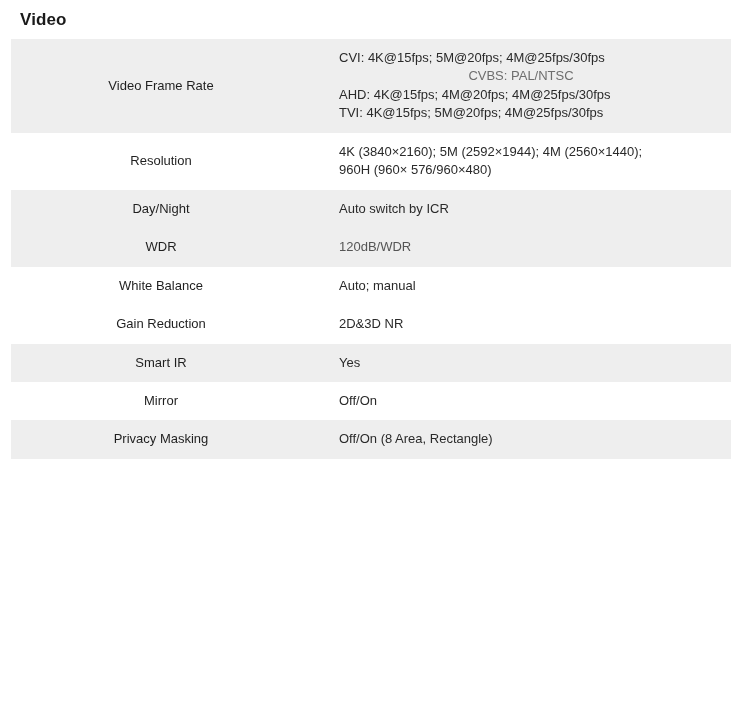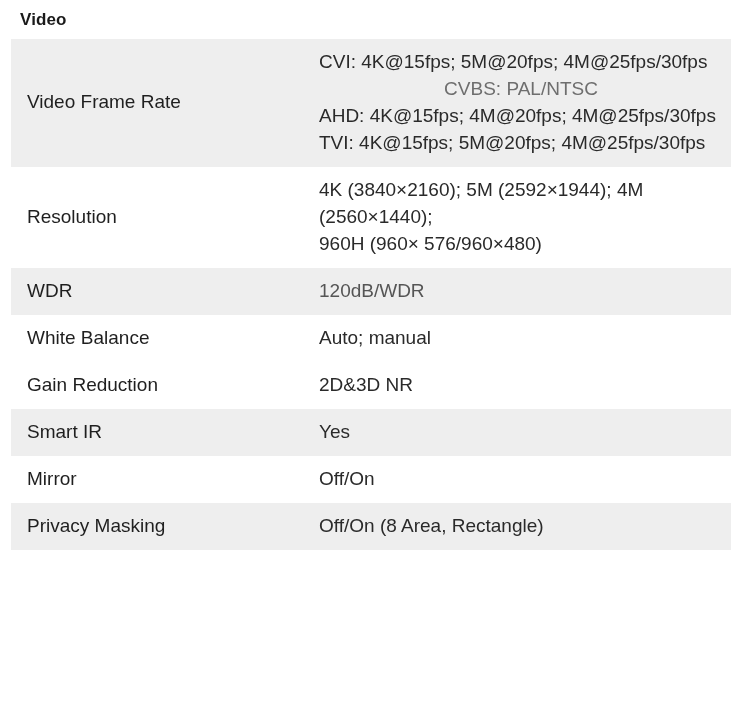--- a/index.html
+++ b/index.html
@@ -29,28 +29,29 @@
     letter-spacing: 0.1px;
   }
   table.spec {
     border-collapse: collapse;
     width: 720px;
     margin: 9px 0 0 11px;
     table-layout: fixed;
   }
   table.spec td {
     vertical-align: middle;
-    padding: 10px 8px 10px 16px;
-    font-size: 19px;
+    padding: 10px 28px 10px 16px;
+    font-size: 13px;
     line-height: 1.42;
     border: none;
   }
   table.spec td.label {
     width: 268px;
     color: #1f1f1f;
+    text-align: center;
   }
   table.spec td.value {
     color: #2a2a2a;
   }
   table.spec tr.shade td {
     background: #eeeeee;
   }
   table.spec tr.plain td {
     background: #ffffff;
   }
@@ -84,20 +85,26 @@
           </td>
         </tr>
         <tr class="plain">
           <td class="label">Resolution</td>
           <td class="value">
             <span class="line">4K (3840×2160); 5M (2592×1944); 4M (2560×1440);</span>
             <span class="line">960H (960× 576/960×480)</span>
           </td>
         </tr>
         <tr class="shade">
+          <td class="label">Day/Night</td>
+          <td class="value">
+            <span class="line">Auto switch by ICR</span>
+          </td>
+        </tr>
+        <tr class="shade">
           <td class="label">WDR</td>
           <td class="value">
             <span class="line dim">120dB/WDR</span>
           </td>
         </tr>
         <tr class="plain">
           <td class="label">White Balance</td>
           <td class="value">
             <span class="line">Auto; manual</span>
           </td>

